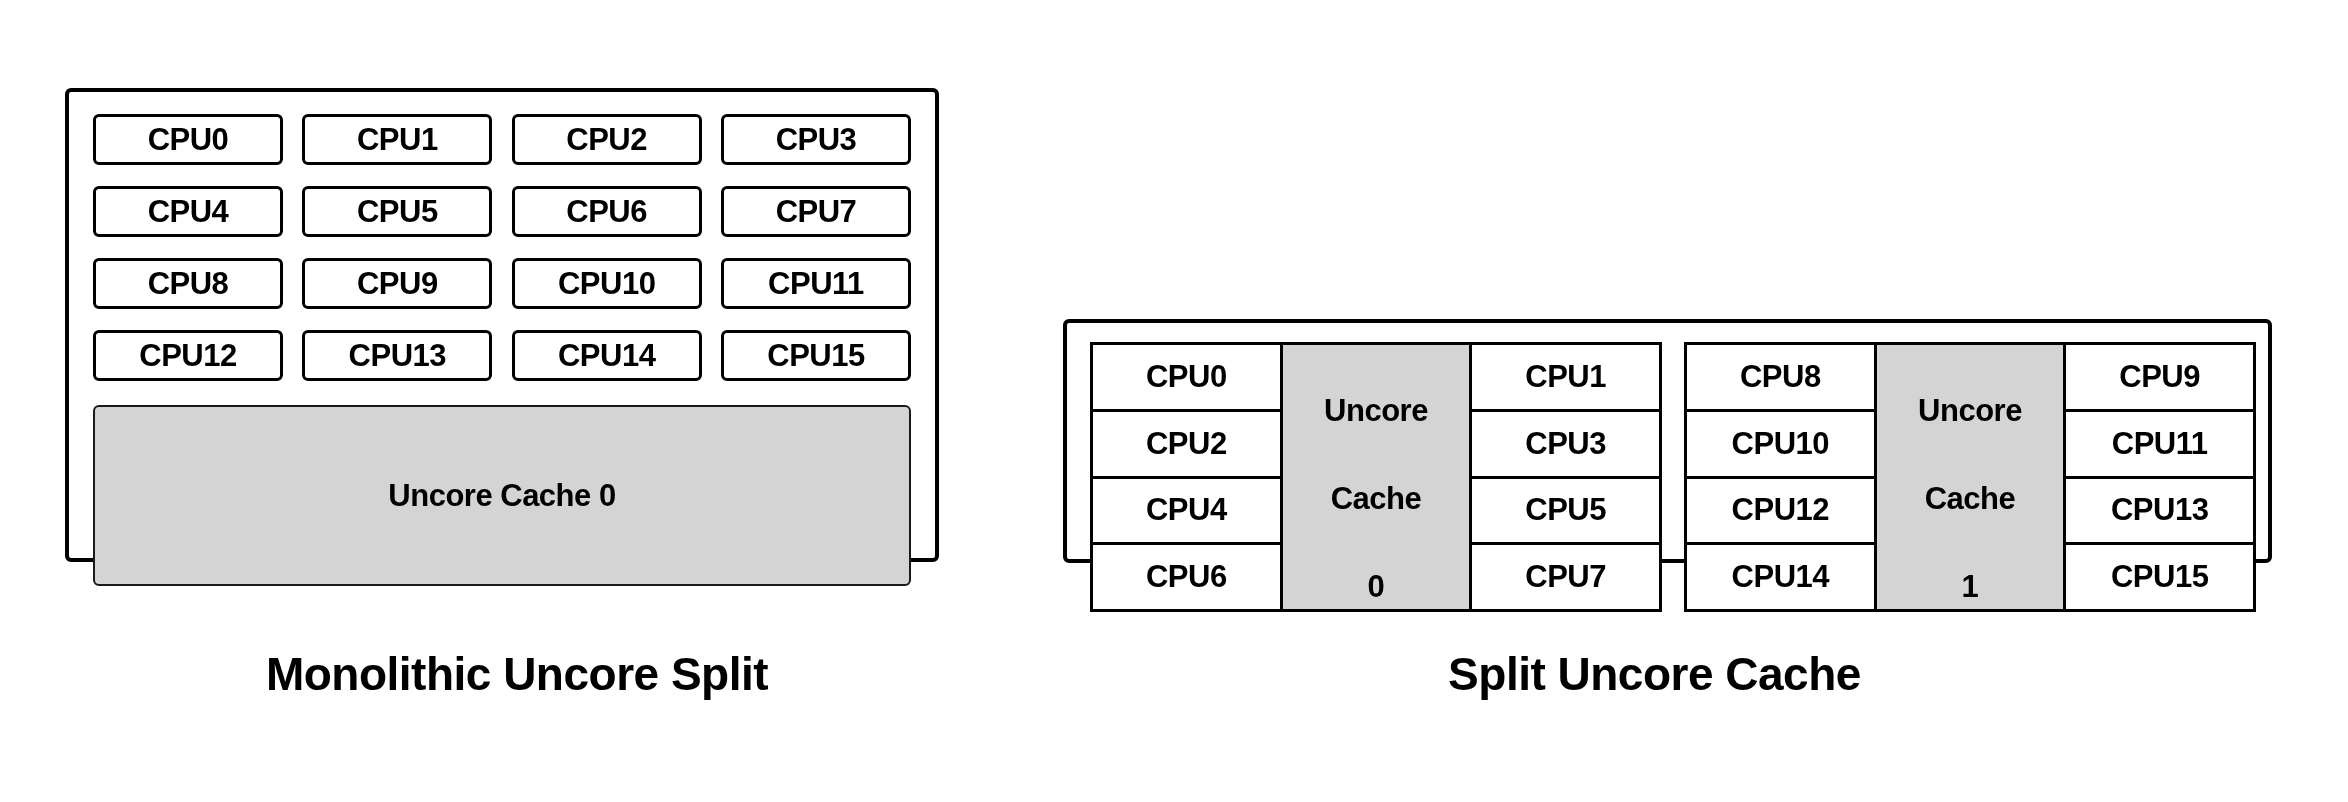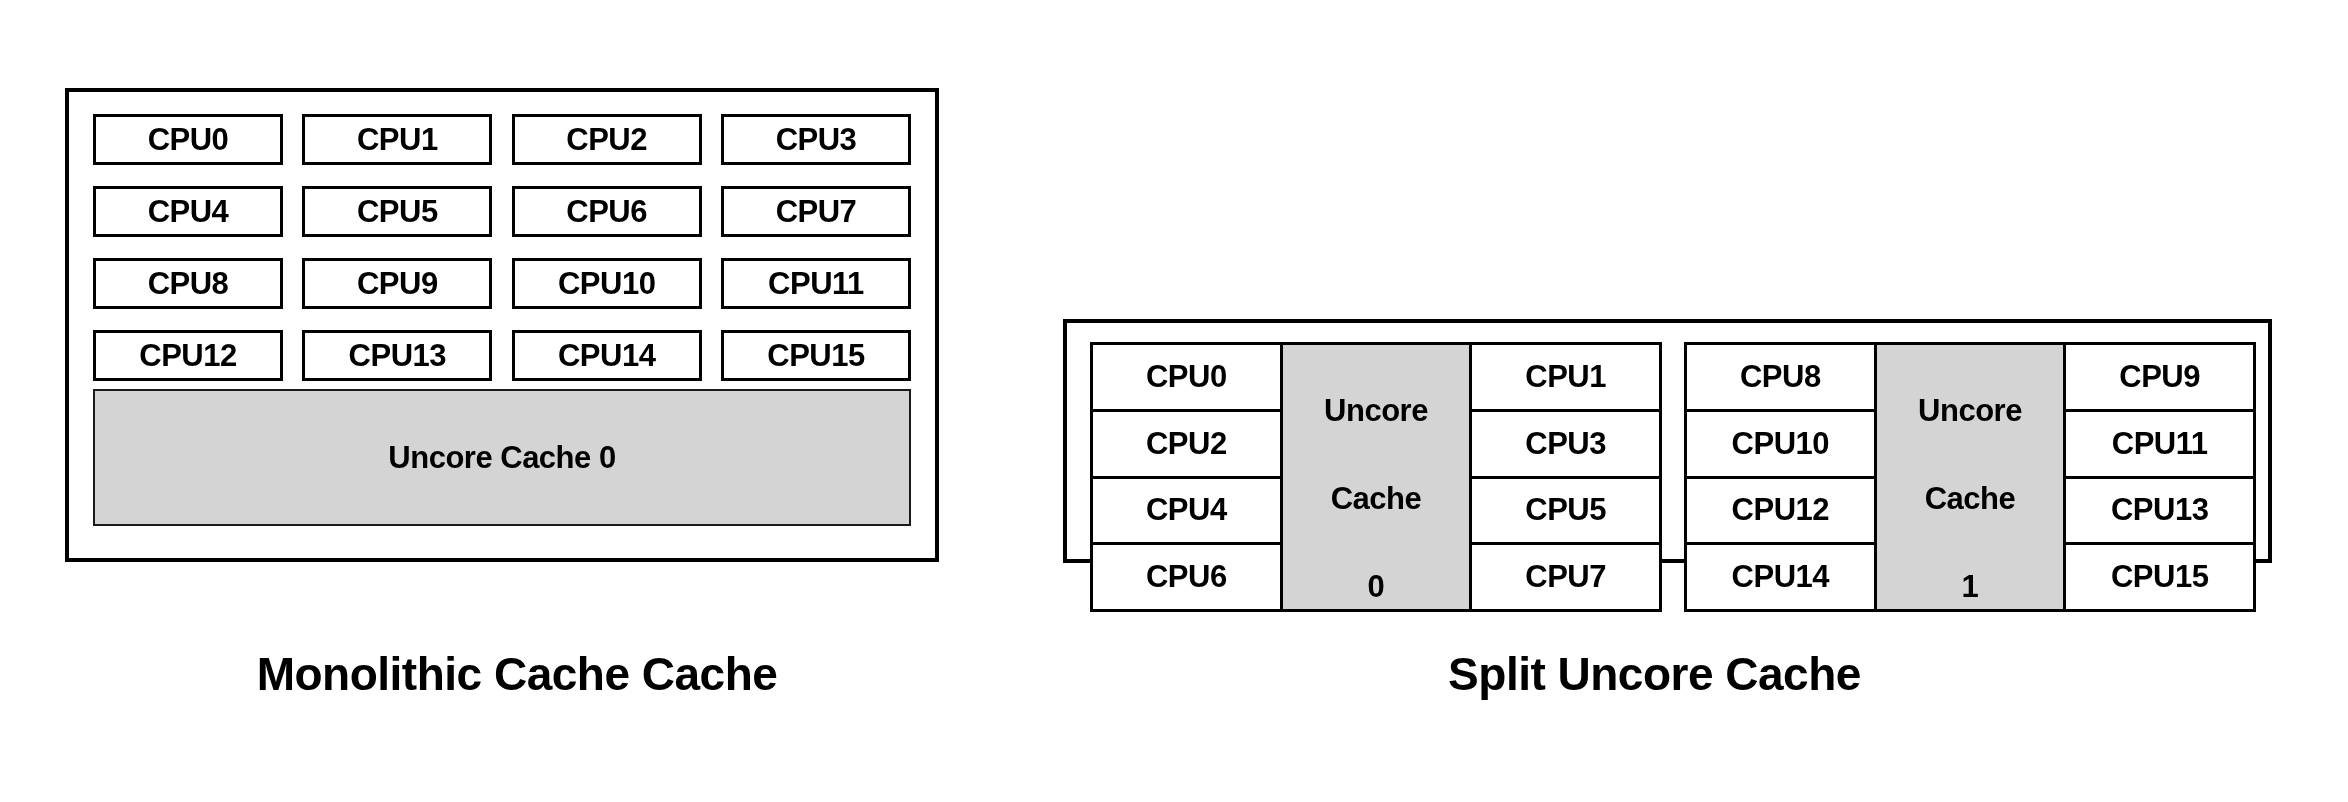--- a/index.html
+++ b/index.html
@@ -1,21 +1,21 @@
 <!DOCTYPE html>
 <html style="--cache-fill: #d4d4d4; --border-col: #000000; --text-col: #000000; --bg: #ffffff;"><head>
 <meta charset="utf-8">
 <style>
   :root{
     --cache-fill:#d4d4d4;
     --border-col:#000000;
     --text-col:#000000;
     --bg:#ffffff;
   }
-  *{box-sizing:border-box;margin:0;padding:0;}
+  *{box-sizing:border-box;margin:0;padding:0;border-radius:6px;}
   html,body{background:var(--bg);}
   body{
     width:2348px;height:802px;position:relative;overflow:hidden;
     font-family:"Liberation Sans","DejaVu Sans",sans-serif;
     color:var(--text-col);
   }
 
   
   .mono-box{
     position:absolute;left:65px;top:88px;width:874px;height:474px;
@@ -27,21 +27,21 @@
     grid-template-columns:repeat(4,190px);
     justify-content:space-between;
     row-gap:21px;
   }
   .cpu-box{
     height:51px;border:3px solid var(--border-col);background:var(--bg);
     display:flex;align-items:center;justify-content:center;
     font-weight:bold;font-size:31px;letter-spacing:-0.5px;
   }
   .mono-cache{
-    margin-top:8px;height:137px;width:100%;
+    margin-top:24px;height:181px;width:100%;
     background:var(--cache-fill);border:2px solid #1a1a1a;
     display:flex;align-items:center;justify-content:center;
     font-weight:bold;font-size:31px;letter-spacing:-0.5px;
   }
 
   
   .caption{
     position:absolute;top:646px;height:56px;
     display:flex;align-items:center;justify-content:center;
     font-weight:bold;font-size:46px;letter-spacing:-0.5px;
@@ -91,21 +91,21 @@
     <div class="cpu-box">CPU10</div>
     <div class="cpu-box">CPU11</div>
     <div class="cpu-box">CPU12</div>
     <div class="cpu-box">CPU13</div>
     <div class="cpu-box">CPU14</div>
     <div class="cpu-box">CPU15</div>
   </div>
   <div class="mono-cache">Uncore Cache 0</div>
 </div>
 
-<div class="caption caption-mono">Monolithic Cache Cache</div>
+<div class="caption caption-mono">Monolithic Uncore Split</div>
 
 <div class="split-box">
 
   <table class="cluster">
     <tbody>
       <tr>
         <td>CPU0</td>
         <td class="cache-cell" rowspan="4">
           <span class="cache-line">Uncore</span>
           <span class="cache-line">Cache</span>

